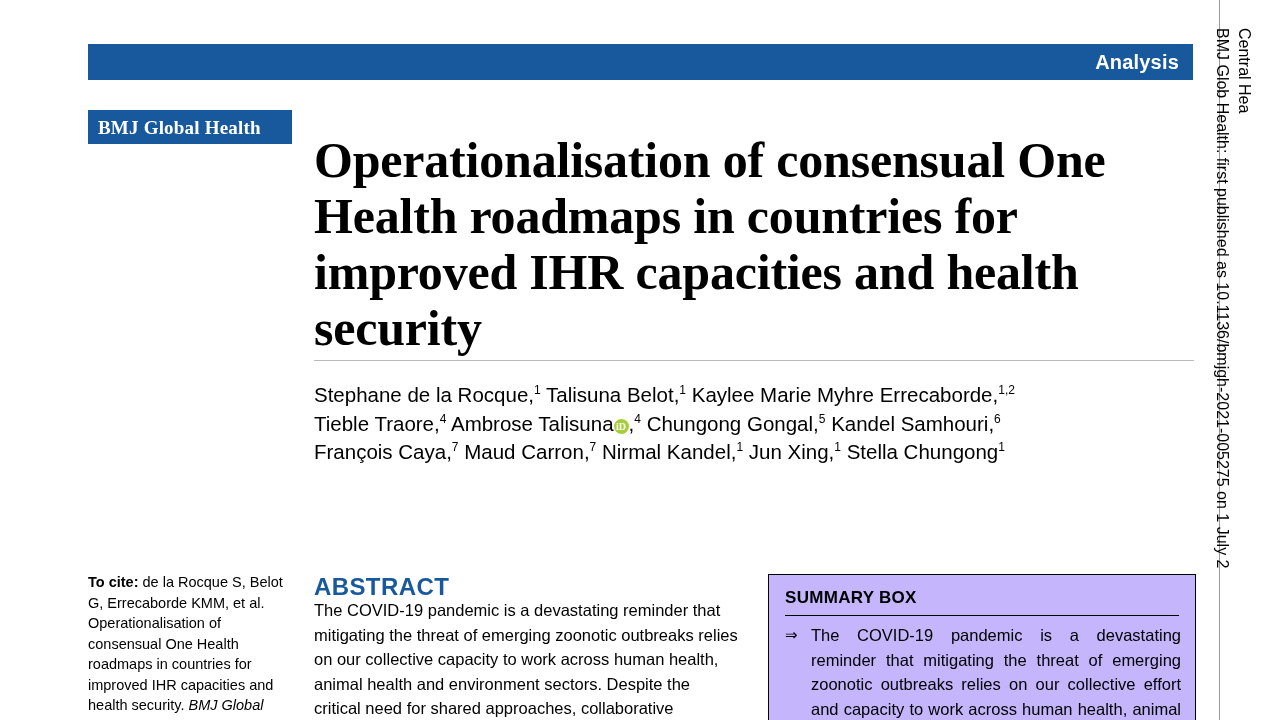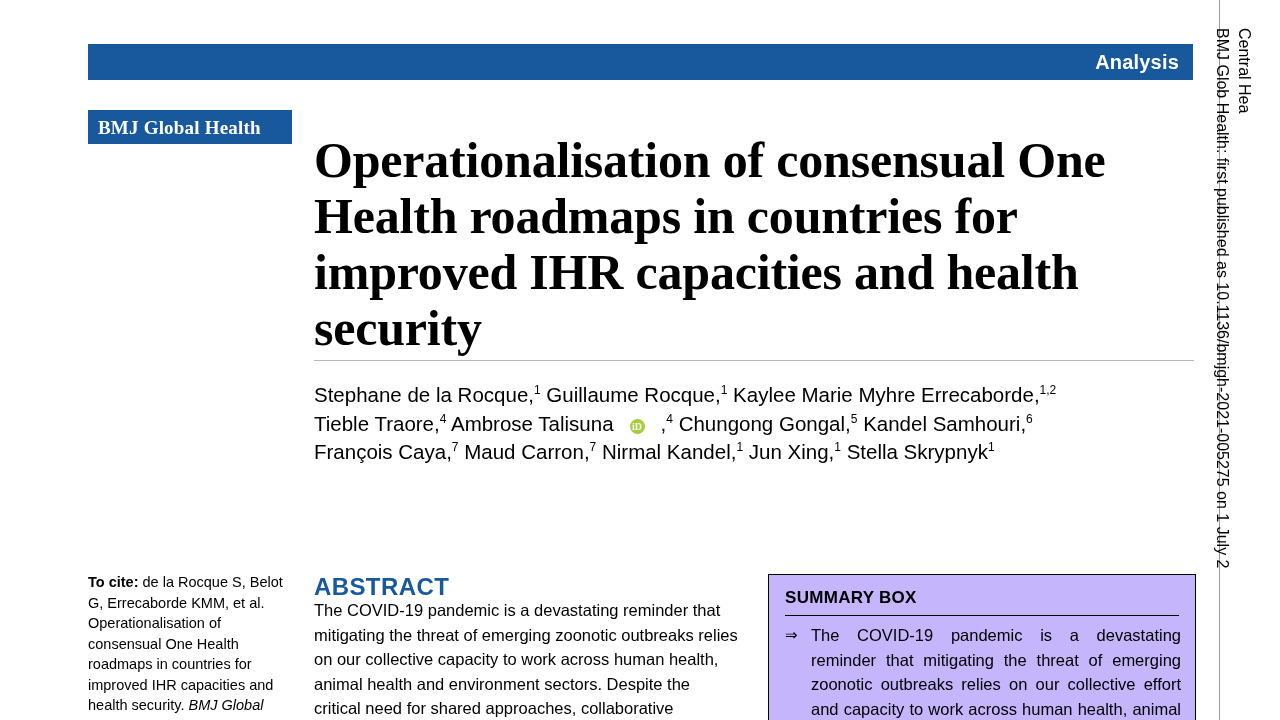--- a/index.html
+++ b/index.html
@@ -110,21 +110,21 @@
     height: 15px;
     border-radius: 50%;
     background: #a6ce39;
     color: #ffffff;
     font-size: 10px;
     font-weight: bold;
     line-height: 15px;
     text-align: center;
     vertical-align: 1px;
     font-family: "Liberation Serif", serif;
-    margin: 0 16px;
+    margin: 0 0;
   }
 
   
   .tocite {
     position: absolute;
     left: 88px;
     top: 572px;
     width: 205px;
     font-family: "Liberation Sans", sans-serif;
     font-size: 14.5px;
@@ -244,27 +244,27 @@
   <div class="journal-logo">
     <span class="txt">BMJ Global Health</span>
   </div>
 
   <h1 class="title">Operationalisation of consensual One Health roadmaps in countries for improved IHR capacities and health security</h1>
 
   <div class="title-rule"></div>
 
   <div class="authors">
     <div>
-      <span>Stephane de la Rocque,</span><sup>1</sup><span> Guillaume Rocque,</span><sup>1</sup><span> Kaylee Marie Myhre Errecaborde,</span><sup>1,2</sup>
+      <span>Stephane de la Rocque,</span><sup>1</sup><span> Talisuna Belot,</span><sup>1</sup><span> Kaylee Marie Myhre Errecaborde,</span><sup>1,2</sup>
     </div>
     <div>
       <span>Tieble Traore,</span><sup>4</sup><span> Ambrose Talisuna</span><span class="orcid">iD</span><span>,</span><sup>4</sup><span> Chungong Gongal,</span><sup>5</sup><span> Kandel Samhouri,</span><sup>6</sup>
     </div>
     <div>
-      <span>François Caya,</span><sup>7</sup><span> Maud Carron,</span><sup>7</sup><span> Nirmal Kandel,</span><sup>1</sup><span> Jun Xing,</span><sup>1</sup><span> Stella Skrypnyk</span><sup>1</sup>
+      <span>François Caya,</span><sup>7</sup><span> Maud Carron,</span><sup>7</sup><span> Nirmal Kandel,</span><sup>1</sup><span> Jun Xing,</span><sup>1</sup><span> Stella Chungong</span><sup>1</sup>
     </div>
   </div>
 
   <div class="tocite">
     <b>To cite:</b><span> de la Rocque S, Belot G, Errecaborde KMM, et al. Operationalisation of consensual One Health roadmaps in countries for improved IHR capacities and health security. </span><i>BMJ Global Health</i>
   </div>
 
   <div class="abstract-head">ABSTRACT</div>
   <div class="abstract-body">The COVID-19 pandemic is a devastating reminder that mitigating the threat of emerging zoonotic outbreaks relies on our collective capacity to work across human health, animal health and environment sectors. Despite the critical need for shared approaches, collaborative benchmarks</div>
 

